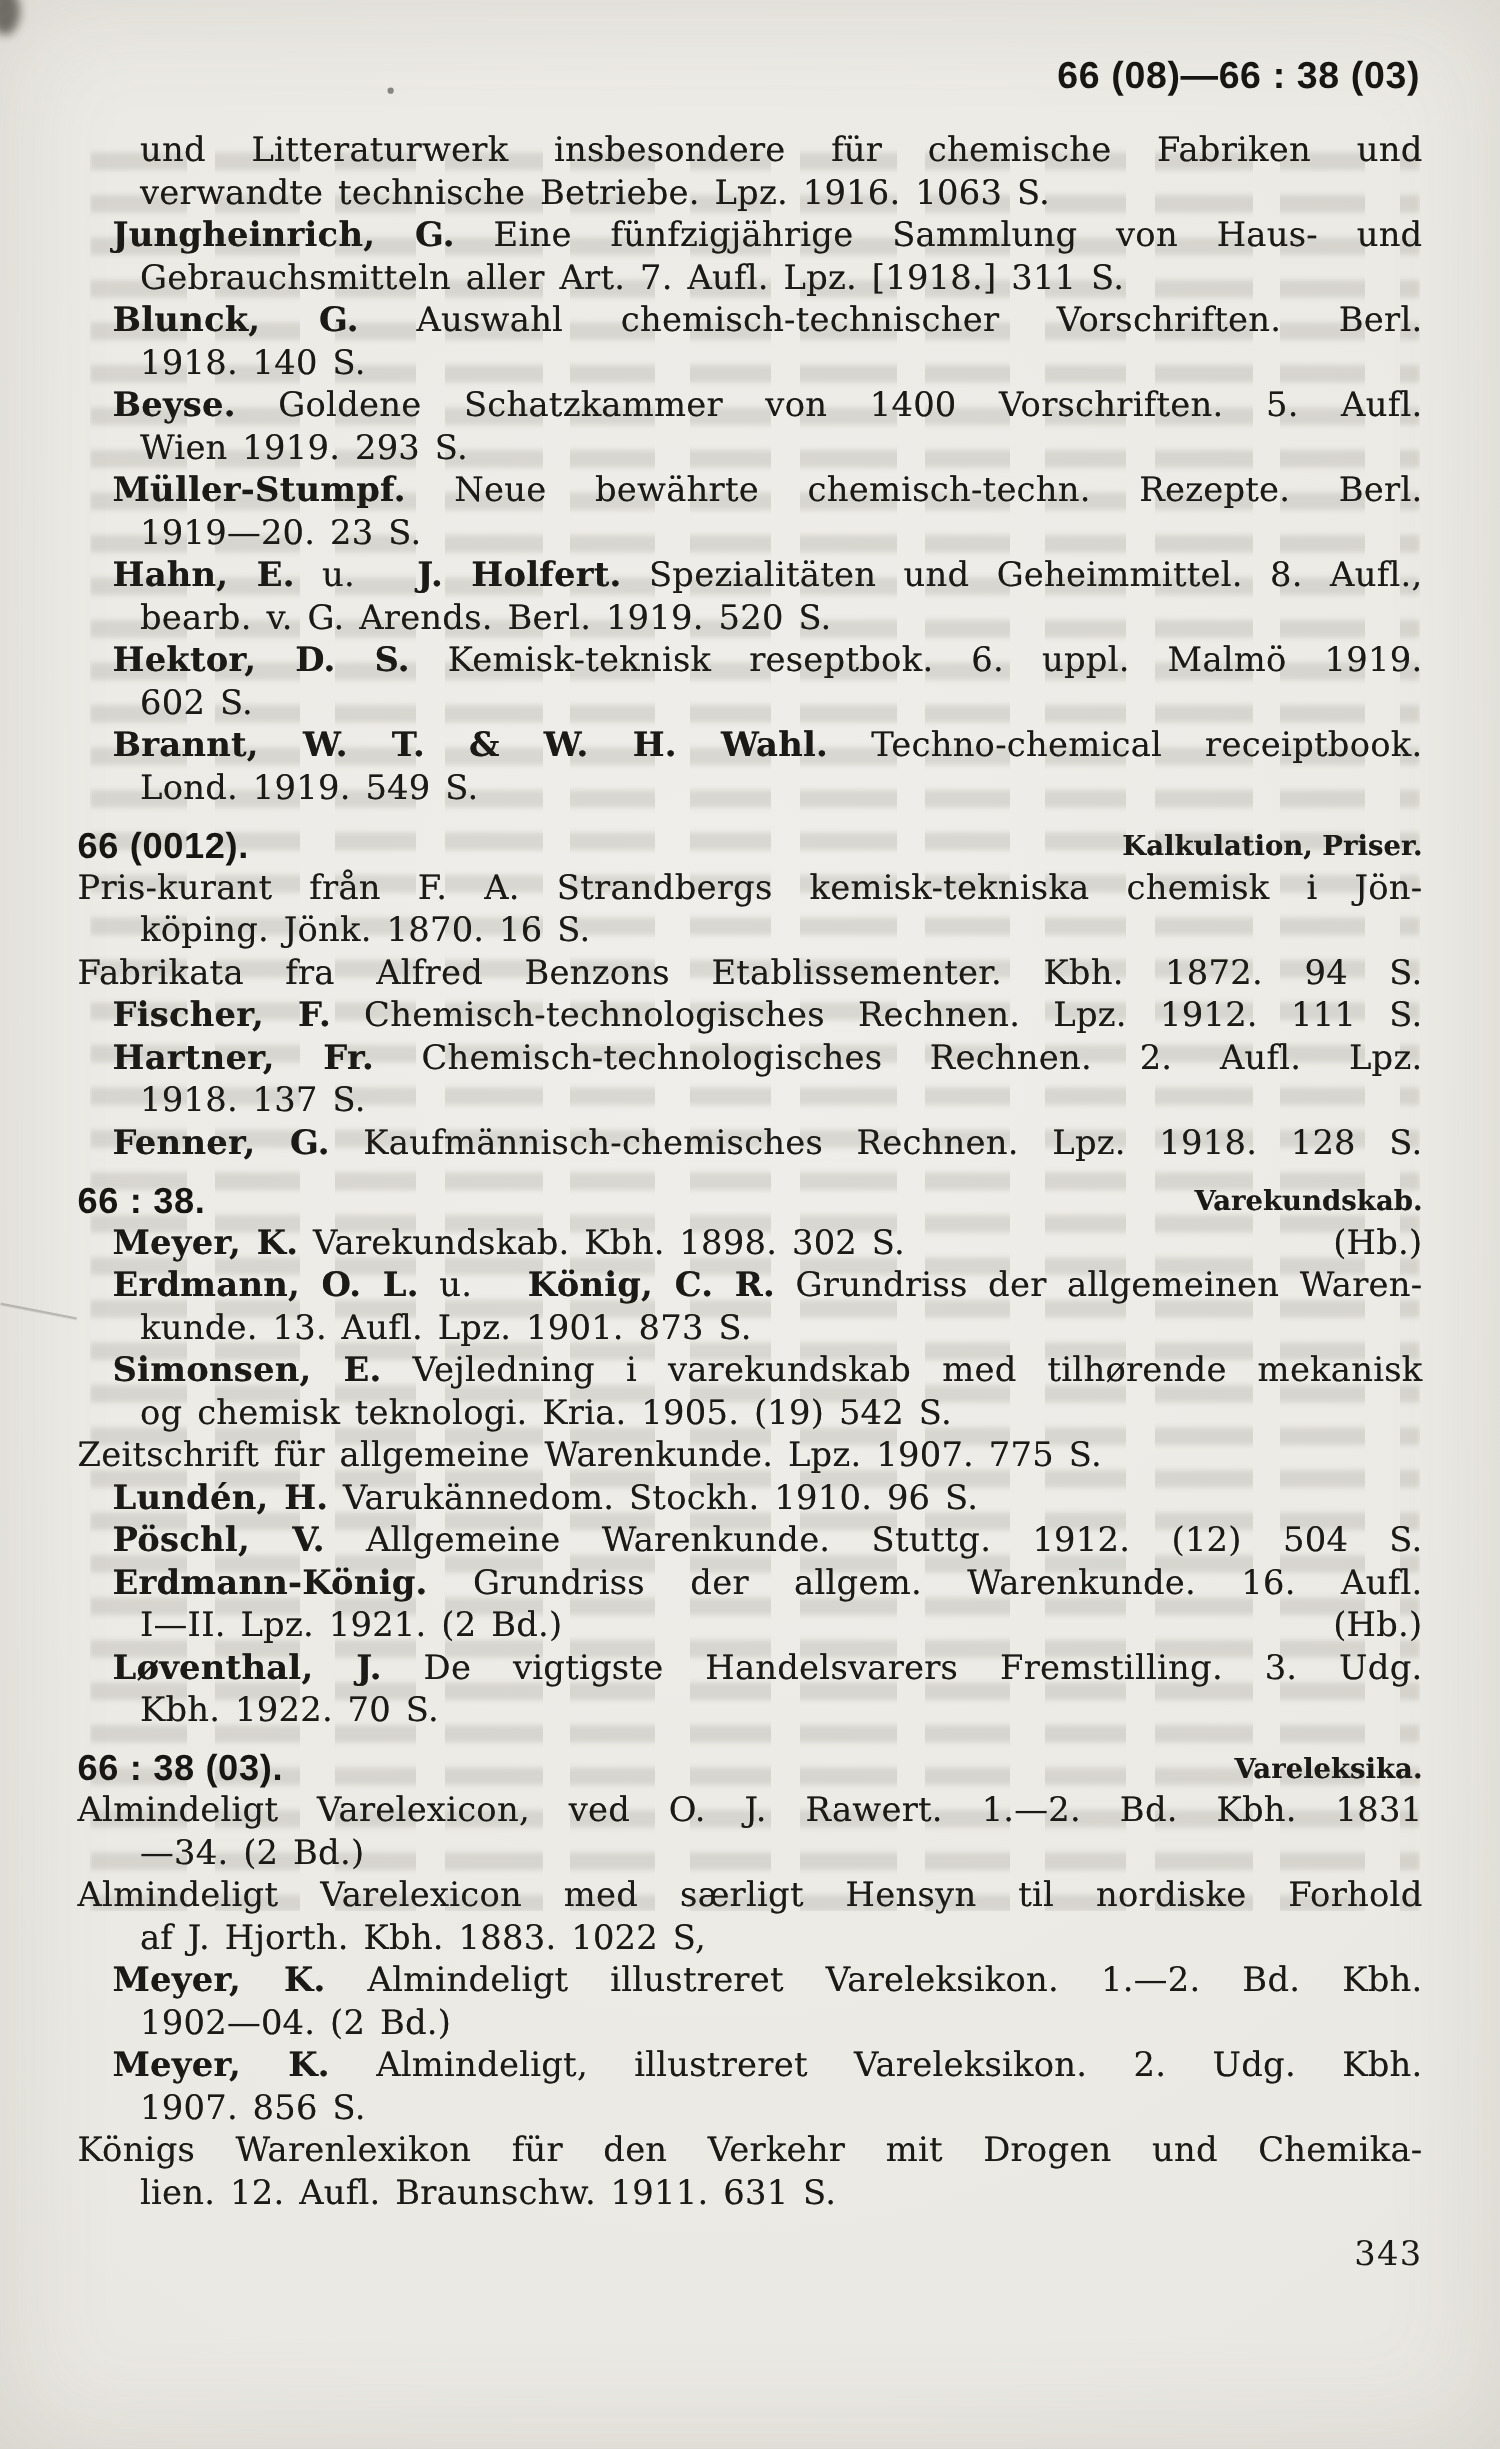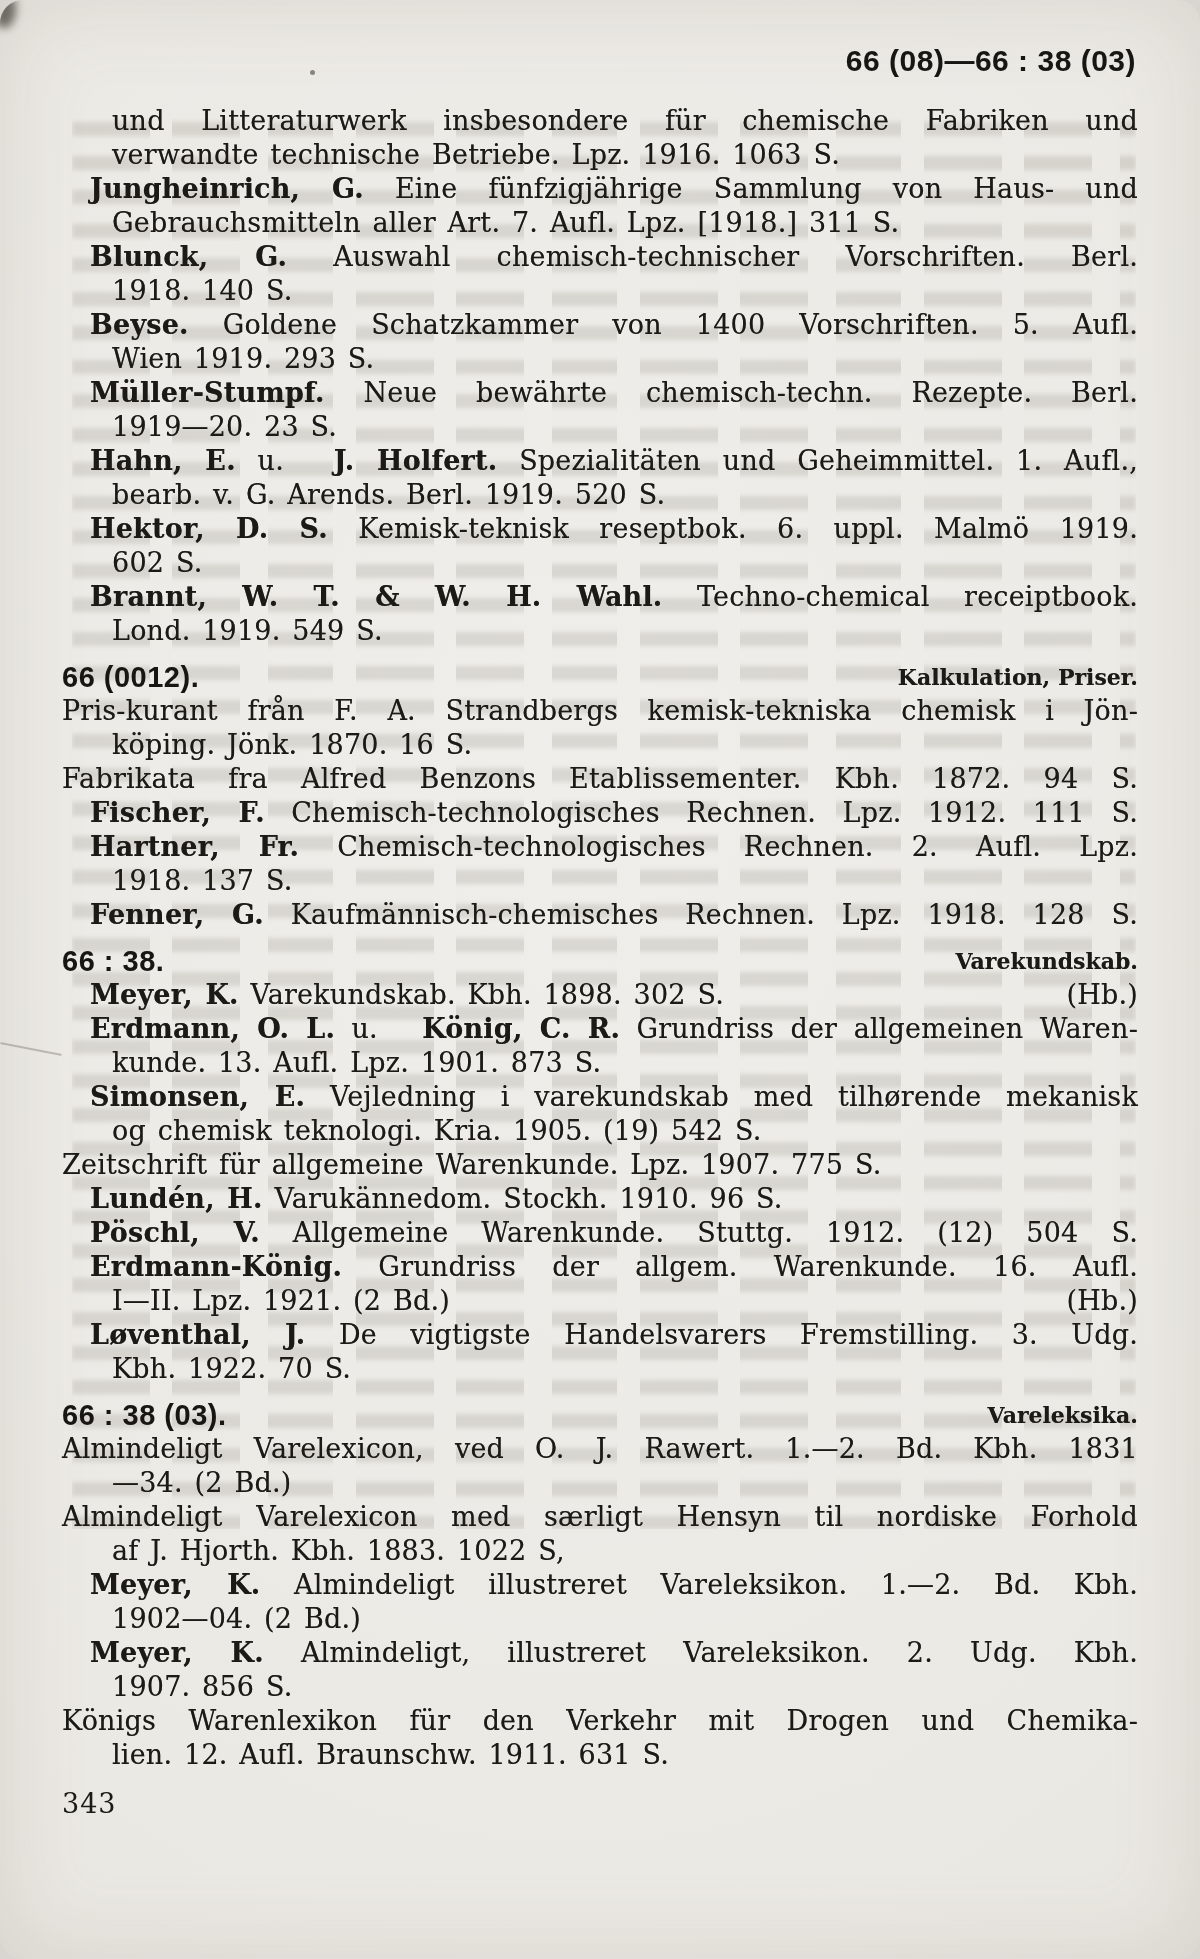--- a/index.html
+++ b/index.html
@@ -7,21 +7,20 @@
     width: 1200px; height: 1959px;
     background: #d8d6d0;
     font-family: "DejaVu Serif", "Liberation Serif", serif;
   }
   .page {
     position: relative;
     width: 1200px; height: 1959px;
     overflow: hidden;
     background: radial-gradient(135% 105% at 48% 40%, #efeeea 0%, #ebe9e4 55%, #e3e1da 100%);
     color: #1b1a16;
-    border-radius: 23px;
   }
   .page::after { 
     content: "";
     position: absolute; inset: 0;
     box-shadow: inset 0 0 90px rgba(110,105,90,0.16);
     pointer-events: none;
   }
   
   .bleed {
     position: absolute; left: 72px; right: 64px; top: 112px; bottom: 430px;
@@ -92,21 +91,21 @@
     font-family: "Liberation Sans", sans-serif;
     font-weight: 700; font-size: 29px; letter-spacing: 0.5px;
     color: #171613;
   }
   .heading .label {
     font-weight: 700; font-size: 22px;
     text-shadow: 0 0 0.5px rgba(25,24,20,0.55);
   }
   .page-number {
     margin-top: 16px;
-    text-align: left;
+    text-align: right;
     font-size: 27px;
     letter-spacing: 1px;
   }
 </style>
 </head>
 <body>
 
 <div class="page">
   <div class="bleed"></div>
   <div class="smudge"></div>
@@ -120,21 +119,21 @@
         <div class="line ind fill"><span>und Litteraturwerk insbesondere für chemische Fabriken und</span> </div>
         <div class="line ind"><span>verwandte technische Betriebe. Lpz. 1916. 1063 S.</span> </div>
         <div class="line fill"><span class="b">Jungheinrich, G.</span> <span>Eine fünfzigjährige Sammlung von Haus- und</span> </div>
         <div class="line ind"><span>Gebrauchsmitteln aller Art. 7. Aufl. Lpz. [1918.] 311 S.</span> </div>
         <div class="line fill"><span class="b">Blunck, G.</span> <span>Auswahl chemisch-technischer Vorschriften. Berl.</span> </div>
         <div class="line ind"><span>1918. 140 S.</span> </div>
         <div class="line fill"><span class="b">Beyse.</span> <span>Goldene Schatzkammer von 1400 Vorschriften. 5. Aufl.</span> </div>
         <div class="line ind"><span>Wien 1919. 293 S.</span> </div>
         <div class="line fill"><span class="b">Müller-Stumpf.</span> <span>Neue bewährte chemisch-techn. Rezepte. Berl.</span> </div>
         <div class="line ind"><span>1919—20. 23 S.</span> </div>
-        <div class="line fill"><span class="b">Hahn, E.</span> <span>u.</span> <span class="b">J. Holfert.</span> <span>Spezialitäten und Geheimmittel. 1. Aufl.,</span> </div>
+        <div class="line fill"><span class="b">Hahn, E.</span> <span>u.</span> <span class="b">J. Holfert.</span> <span>Spezialitäten und Geheimmittel. 8. Aufl.,</span> </div>
         <div class="line ind"><span>bearb. v. G. Arends. Berl. 1919. 520 S.</span> </div>
         <div class="line fill"><span class="b">Hektor, D. S.</span> <span>Kemisk-teknisk reseptbok. 6. uppl. Malmö 1919.</span> </div>
         <div class="line ind"><span>602 S.</span> </div>
         <div class="line fill"><span class="b">Brannt, W. T. &amp; W. H. Wahl.</span> <span>Techno-chemical receiptbook.</span> </div>
         <div class="line ind"><span>Lond. 1919. 549 S.</span> </div>
         <div class="heading">
           <span class="code">66 (0012).</span>
           <span class="label">Kalkulation, Priser.</span>
         </div>
         <div class="line fill"><span>Pris-kurant från F. A. Strandbergs kemisk-tekniska chemisk i Jön-</span> </div>

